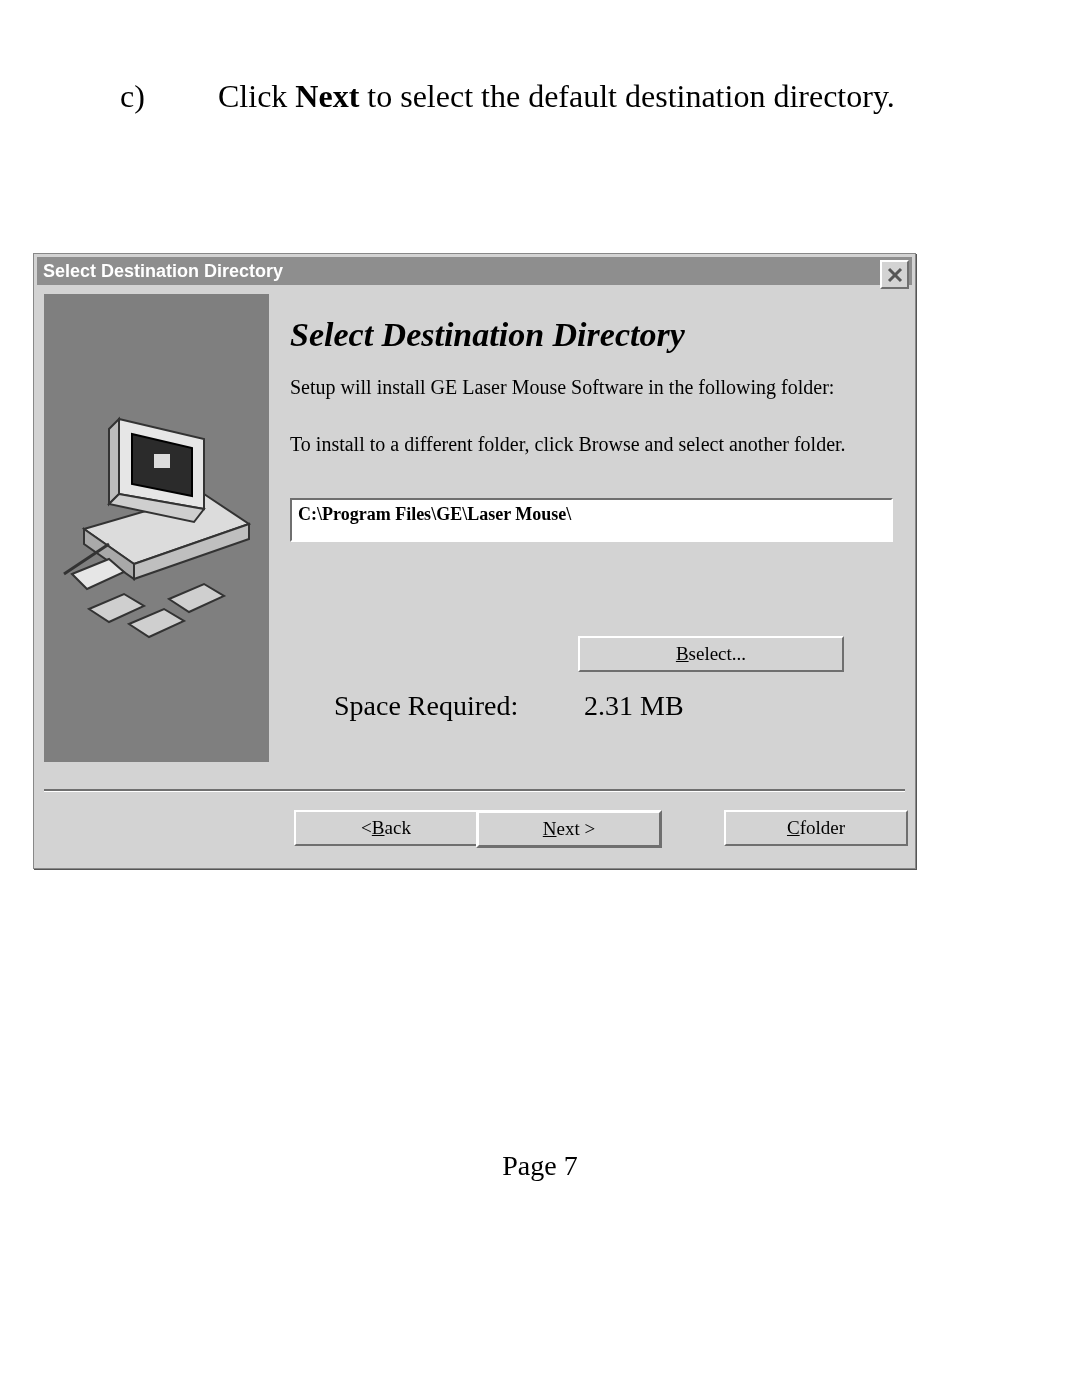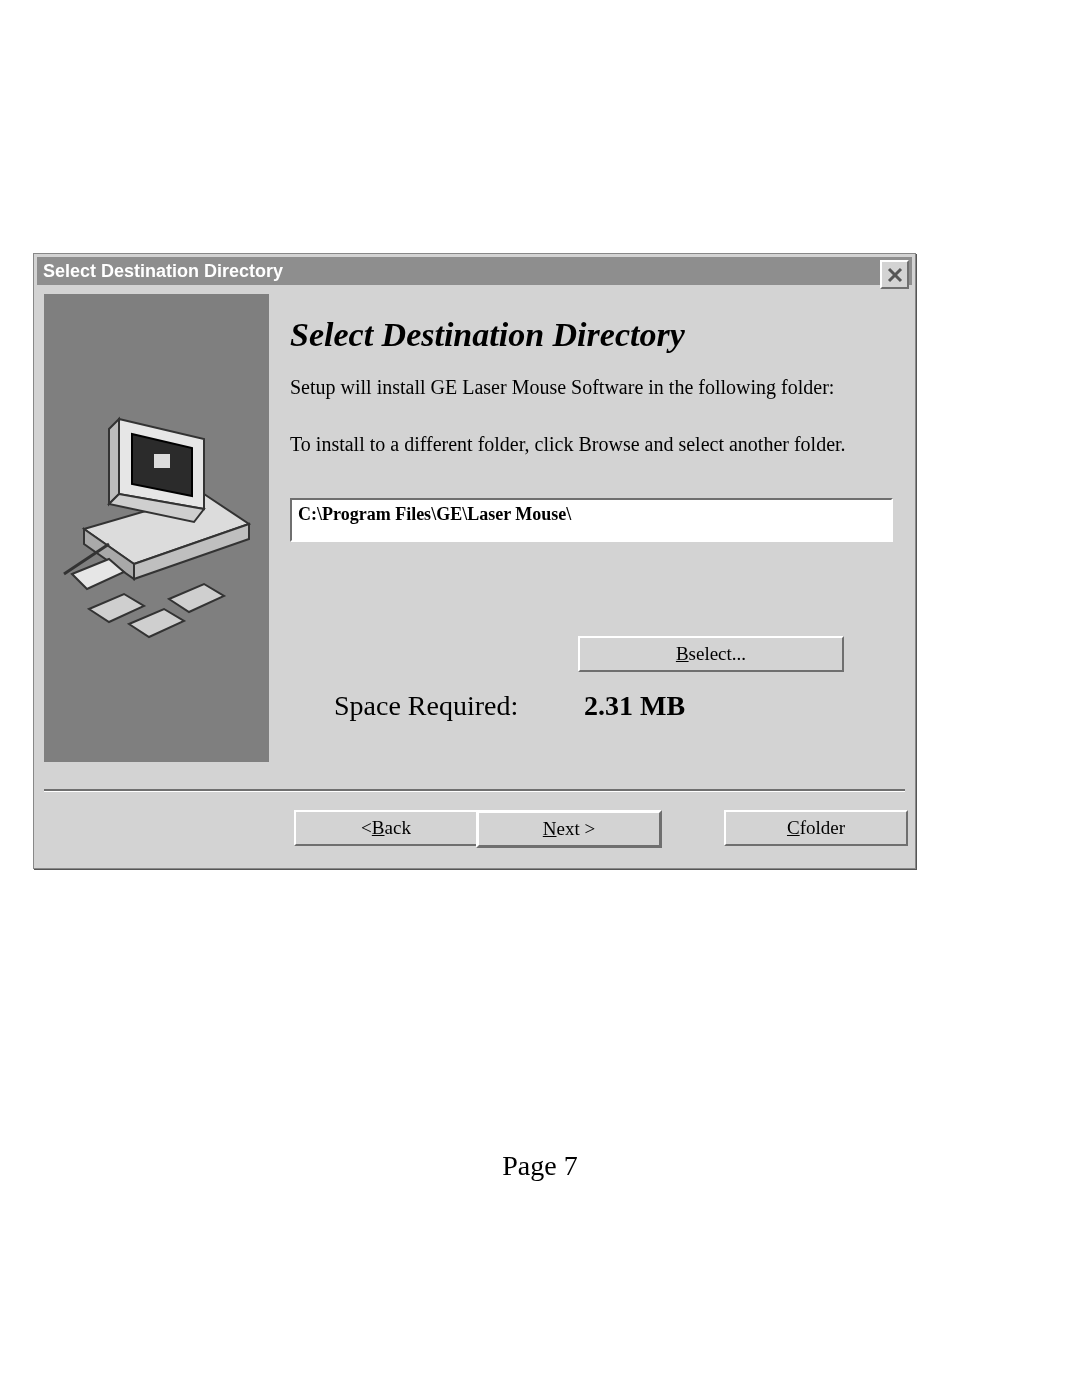--- a/index.html
+++ b/index.html
@@ -142,21 +142,21 @@
   }
   .space-row{
     position:absolute;
     left:50px; top:396px;
     width:540px;
     font-family:"Times New Roman", Times, serif;
     font-size:28px;
     display:flex;
   }
   .space-row .label{ width:250px; }
-  .space-row .value{ font-weight:bold; }
+  .space-row .value{ font-weight:normal; }
 
   .bottom-sep{
     position:absolute;
     left:10px; right:10px; top:535px;
     height:0;
     border-top:2px solid var(--shadow-dark);
     border-bottom:1px solid var(--shadow-light);
   }
   .bottom-buttons{
     position:absolute;
@@ -168,20 +168,24 @@
   .cancel-btn{ position:absolute; left:680px; width:180px; }
 
   
   .side-image svg{ position:absolute; left:10px; top:100px; width:205px; height:280px; }
 </style>
 </head>
 <body>
 
 <div class="page">
 
+  <div class="instruction">
+    <span class="marker">c)</span>
+    <span>Click </span><b>Next</b><span> to select the default destination directory.</span>
+  </div>
 
   <div class="dialog">
 
     <div class="titlebar">
       <span>Select Destination Directory</span>
       <div class="closebox">
         <svg viewBox="0 0 16 16">
           <line x1="2" y1="2" x2="14" y2="14"></line>
             <line x1="14" y1="2" x2="2" y2="14"></line>
         </svg>

